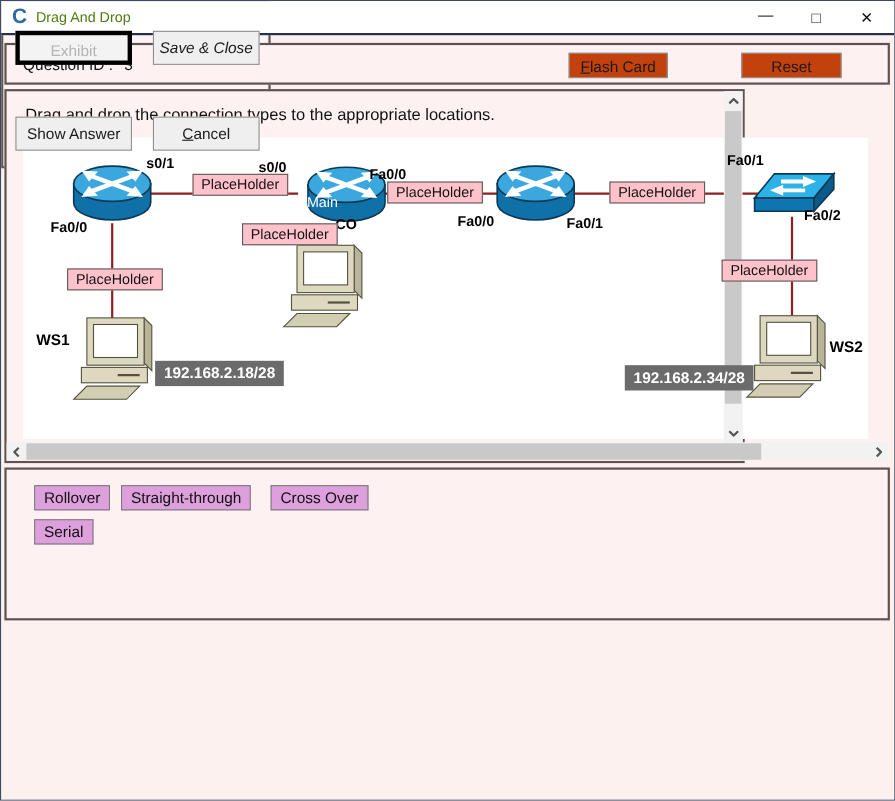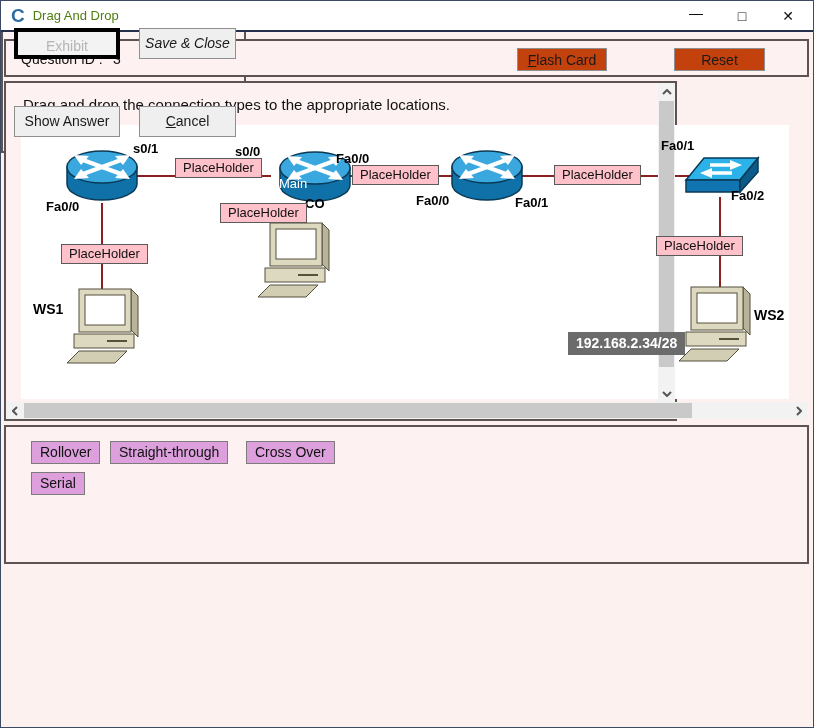--- a/index.html
+++ b/index.html
@@ -150,20 +150,21 @@
       <div class="ws-label" style="left:12px; top:176px;">WS1</div>
       <div class="ws-label" style="left:733px; top:182px;">WS2</div>
 
       <div class="placeholder" style="left:154px; top:33px;">PlaceHolder</div>
       <div class="placeholder" style="left:331px; top:40px;">PlaceHolder</div>
       <div class="placeholder" style="left:533px; top:40px;">PlaceHolder</div>
       <div class="placeholder" style="left:199px; top:78px;">PlaceHolder</div>
       <div class="placeholder" style="left:40px; top:119px;">PlaceHolder</div>
       <div class="placeholder" style="left:635px; top:111px;">PlaceHolder</div>
 
+      <div class="ip-badge" style="left:120px; top:203px;">192.168.2.18/28</div>
       <div class="ip-badge" style="left:547px; top:207px;">192.168.2.34/28</div>
     </div>
 
     <div class="vscroll">
       <div class="arrow" style="top:0;">
         <svg width="10" height="6">
             <polyline class="chev" points="1,5 5,1 9,5"></polyline>
           </svg>
       </div>
       <div class="thumb"></div>

